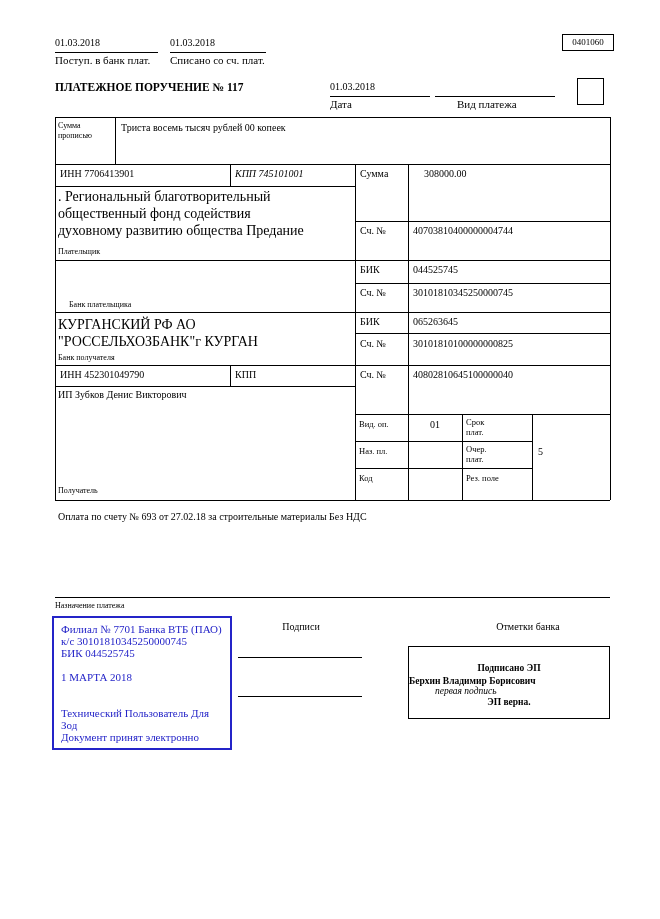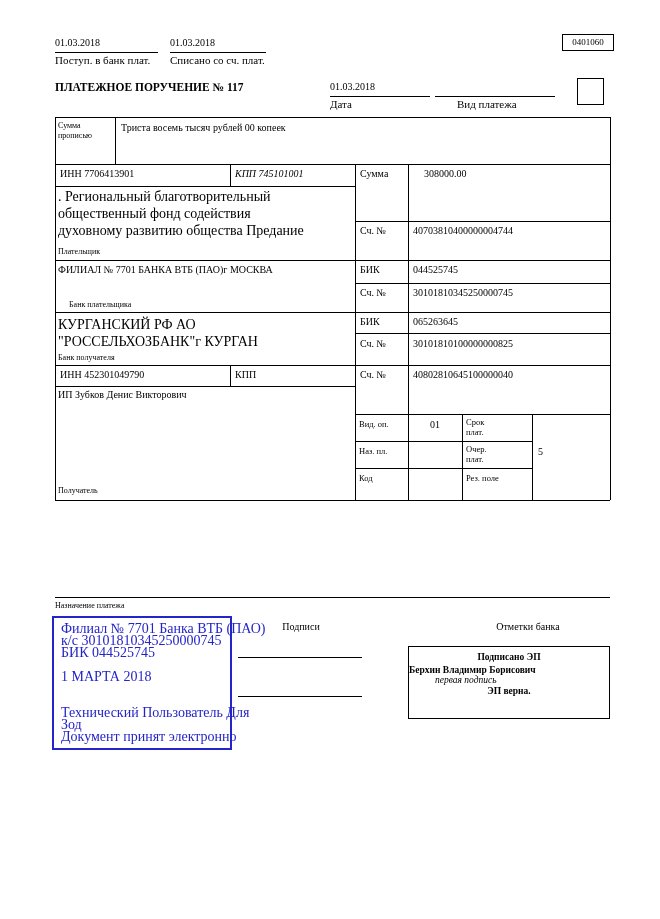--- a/index.html
+++ b/index.html
@@ -14,25 +14,25 @@
   .tw  { position:absolute; font-size:14px; line-height:17px; }
   .sm  { position:absolute; font-size:11px; line-height:9px; white-space:nowrap; }
   .sec { position:absolute; font-size:8px; line-height:10px; white-space:nowrap; }
   .m85 { position:absolute; font-size:8.5px; line-height:10px; }
   .center { text-align:center; }
 
   .title { position:absolute; font-size:11.5px; font-weight:bold; white-space:nowrap; }
   .codebox { position:absolute; border:1px solid #000; text-align:center; font-size:9px; line-height:15px; }
   .typebox { position:absolute; border:1px solid #000; }
 
-  .bluebox { position:absolute; border:2px solid #2424c8; padding:5px 7px; color:#2424c8; font-size:14px; }
+  .bluebox { position:absolute; border:2px solid #2424c8; padding:5px 7px; color:#2424c8; font-size:11px; }
   .stamp-line { min-height:12px; line-height:12px; white-space:nowrap; }
 
   .epbox { position:absolute; border:1px solid #000; font-size:9.5px; }
-  .ep-title { text-align:center; font-weight:bold; margin-top:5px; }
+  .ep-title { text-align:center; font-weight:bold; margin-top:16px; }
   .ep-name  { margin:3px 0 0 0;font-weight:bold; }
   .ep-sub   { margin-left:26px; font-style:italic; }
   .ep-verdict { text-align:center; font-weight:bold; margin-top:1px; }
 </style>
 </head>
 <body>
 
 <div class="page">
 
   <div class="t" style="left:55px; top:37px;">01.03.2018</div>
@@ -85,21 +85,20 @@
   <div class="t" style="left:60px; top:168px;">ИНН 7706413901</div>
   <div class="t" style="left:235px; top:168px;font-style:italic;">КПП 745101001</div>
   <div class="t" style="left:360px; top:168px;">Сумма</div>
   <div class="t" style="left:424px; top:168px;">308000.00</div>
 
   <div class="tw" style="left:58px; top:188px; width:250px;">. Региональный благотворительный общественный фонд содействия духовному развитию общества Предание</div>
   <div class="t" style="left:360px; top:225px;">Сч. №</div>
   <div class="t" style="left:413px; top:225px;">40703810400000004744</div>
   <div class="sec" style="left:58px; top:247px;">Плательщик</div>
 
-  <div class="t" style="left:58px; top:264px;">ФИЛИАЛ № 7701 БАНКА ВТБ (ПАО)г МОСКВА</div>
   <div class="t" style="left:360px; top:264px;">БИК</div>
   <div class="t" style="left:413px; top:264px;">044525745</div>
   <div class="t" style="left:360px; top:287px;">Сч. №</div>
   <div class="t" style="left:413px; top:287px;">30101810345250000745</div>
   <div class="sec" style="left:58px; top:300px;padding-left:11px;">Банк плательщика</div>
 
   <div class="tw" style="left:58px; top:316px; width:240px;">КУРГАНСКИЙ РФ АО "РОССЕЛЬХОЗБАНК"г КУРГАН</div>
   <div class="t" style="left:360px; top:316px;">БИК</div>
   <div class="t" style="left:413px; top:316px;">065263645</div>
   <div class="t" style="left:360px; top:338px;">Сч. №</div>
@@ -115,20 +114,21 @@
 
   <div class="m85" style="left:359px; top:419px;">Вид. оп.</div>
   <div class="t center" style="left:408px; top:419px; width:54px;">01</div>
   <div class="m85" style="left:466px; top:417px; width:32px;">Срок плат.</div>
   <div class="m85" style="left:359px; top:446px;">Наз. пл.</div>
   <div class="m85" style="left:466px; top:444px; width:34px;">Очер. плат.</div>
   <div class="t" style="left:538px; top:446px;">5</div>
   <div class="m85" style="left:359px; top:473px;">Код</div>
   <div class="m85" style="left:466px; top:473px; width:62px;">Рез. поле</div>
 
+  <div class="t" style="left:58px; top:511px;">Оплата по счету № 693 от 27.02.18 за строительные материалы Без НДС</div>
   <div class="sec" style="left:55px; top:601px;">Назначение платежа</div>
 
   <div class="t center" style="left:240px; top:621px; width:122px;">Подписи</div>
   <div class="t center" style="left:448px; top:621px; width:160px;">Отметки банка</div>
 
   <div class="bluebox" style="left:52px; top:616px; width:180px; height:134px;">
     <div class="stamp-line">Филиал № 7701 Банка ВТБ (ПАО)</div>
     <div class="stamp-line">к/с 30101810345250000745</div>
     <div class="stamp-line">БИК 044525745</div>
     <div class="stamp-line"></div>

